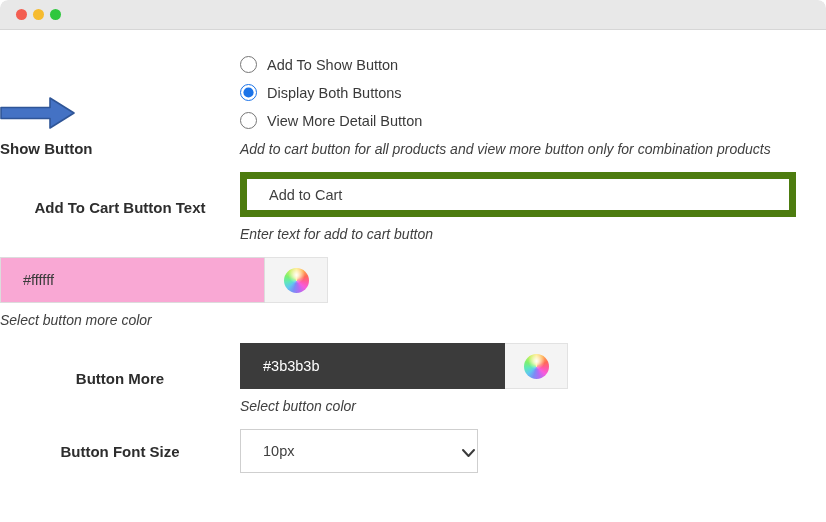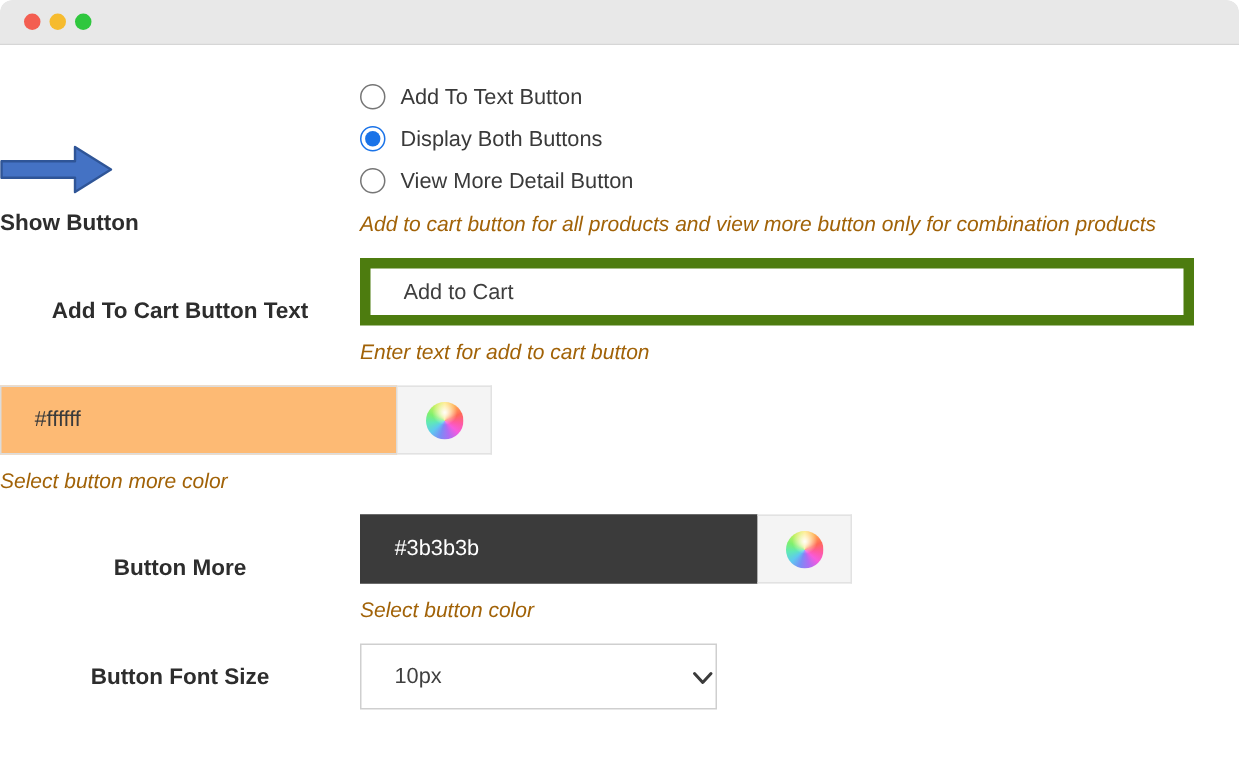--- a/index.html
+++ b/index.html
@@ -33,34 +33,34 @@
   .show-row .label-cell { justify-content: flex-end; padding-right: 14px; gap: 10px; align-items: flex-start; flex-direction: column; }
   .arrow-wrap { display: flex; align-items: center; }
   .radio-group { display: flex; flex-direction: column; gap: 11px; padding-top: 2px; }
   .radio-line { display: flex; align-items: center; gap: 10px; cursor: pointer; }
   .radio-line input[type=radio] {
     width: 17px; height: 17px; accent-color: #1a73e8; margin: 0; cursor: pointer;
   }
   .radio-line span { font-size: 14.5px; color: #3a3a3a; }
 
   .help {
-    font-style: italic; color: #a16207; font-size: 14px; margin-top: 12px;
+    font-style: italic; color: #404040; font-size: 14px; margin-top: 12px;
   }
   .help.tight { margin-top: 9px; }
 
   
   .field-row { margin-top: 15px; }
   .text-input {
     width: 100%; height: 45px; border: 7px solid #4d7c0f; background: #fff;
     font-family: "Liberation Sans", "DejaVu Sans", sans-serif;
     font-size: 14.5px; color: #3f3f3f; padding: 0 0 0 22px; outline: none;
   }
   .color-group { display: flex; width: 328px; }
   .color-input {
-    width: 265px; height: 46px; border: 1px solid #dcdcdc; background: #fdba74;
+    width: 265px; height: 46px; border: 1px solid #dcdcdc; background: #f9a8d4;
     font-family: "Liberation Sans", "DejaVu Sans", sans-serif;
     font-size: 14.5px; color: #3b3b3b; padding: 0 0 0 22px; outline: none;
   }
   .color-input.dark { background: #3b3b3b; color: #ffffff; border-color: #3b3b3b; }
   .swatch-btn {
     width: 63px; height: 46px; background: #f4f4f4; border: 1px solid #e2e2e2;
     border-left: none; display: flex; align-items: center; justify-content: center;
     cursor: pointer;
   }
   .color-wheel {
@@ -100,21 +100,21 @@
           <svg width="76" height="34" viewBox="0 0 76 34">
             <polygon points="1,11.5 50,11.5 50,2 74,17 50,32 50,22.5 1,22.5" fill="#4472c4" stroke="#2f5597" stroke-width="1.6" stroke-linejoin="round"></polygon>
           </svg>
         </span>
         <span>Show Button</span>
       </div>
       <div>
         <div class="radio-group">
           <label class="radio-line">
             <input type="radio" name="show_button" style="">
-            <span>Add To Text Button</span>
+            <span>Add To Show Button</span>
           </label>
           <label class="radio-line">
             <input type="radio" name="show_button" checked="" style="">
             <span>Display Both Buttons</span>
           </label>
           <label class="radio-line">
             <input type="radio" name="show_button" style="">
             <span>View More Detail Button</span>
           </label>
         </div>

